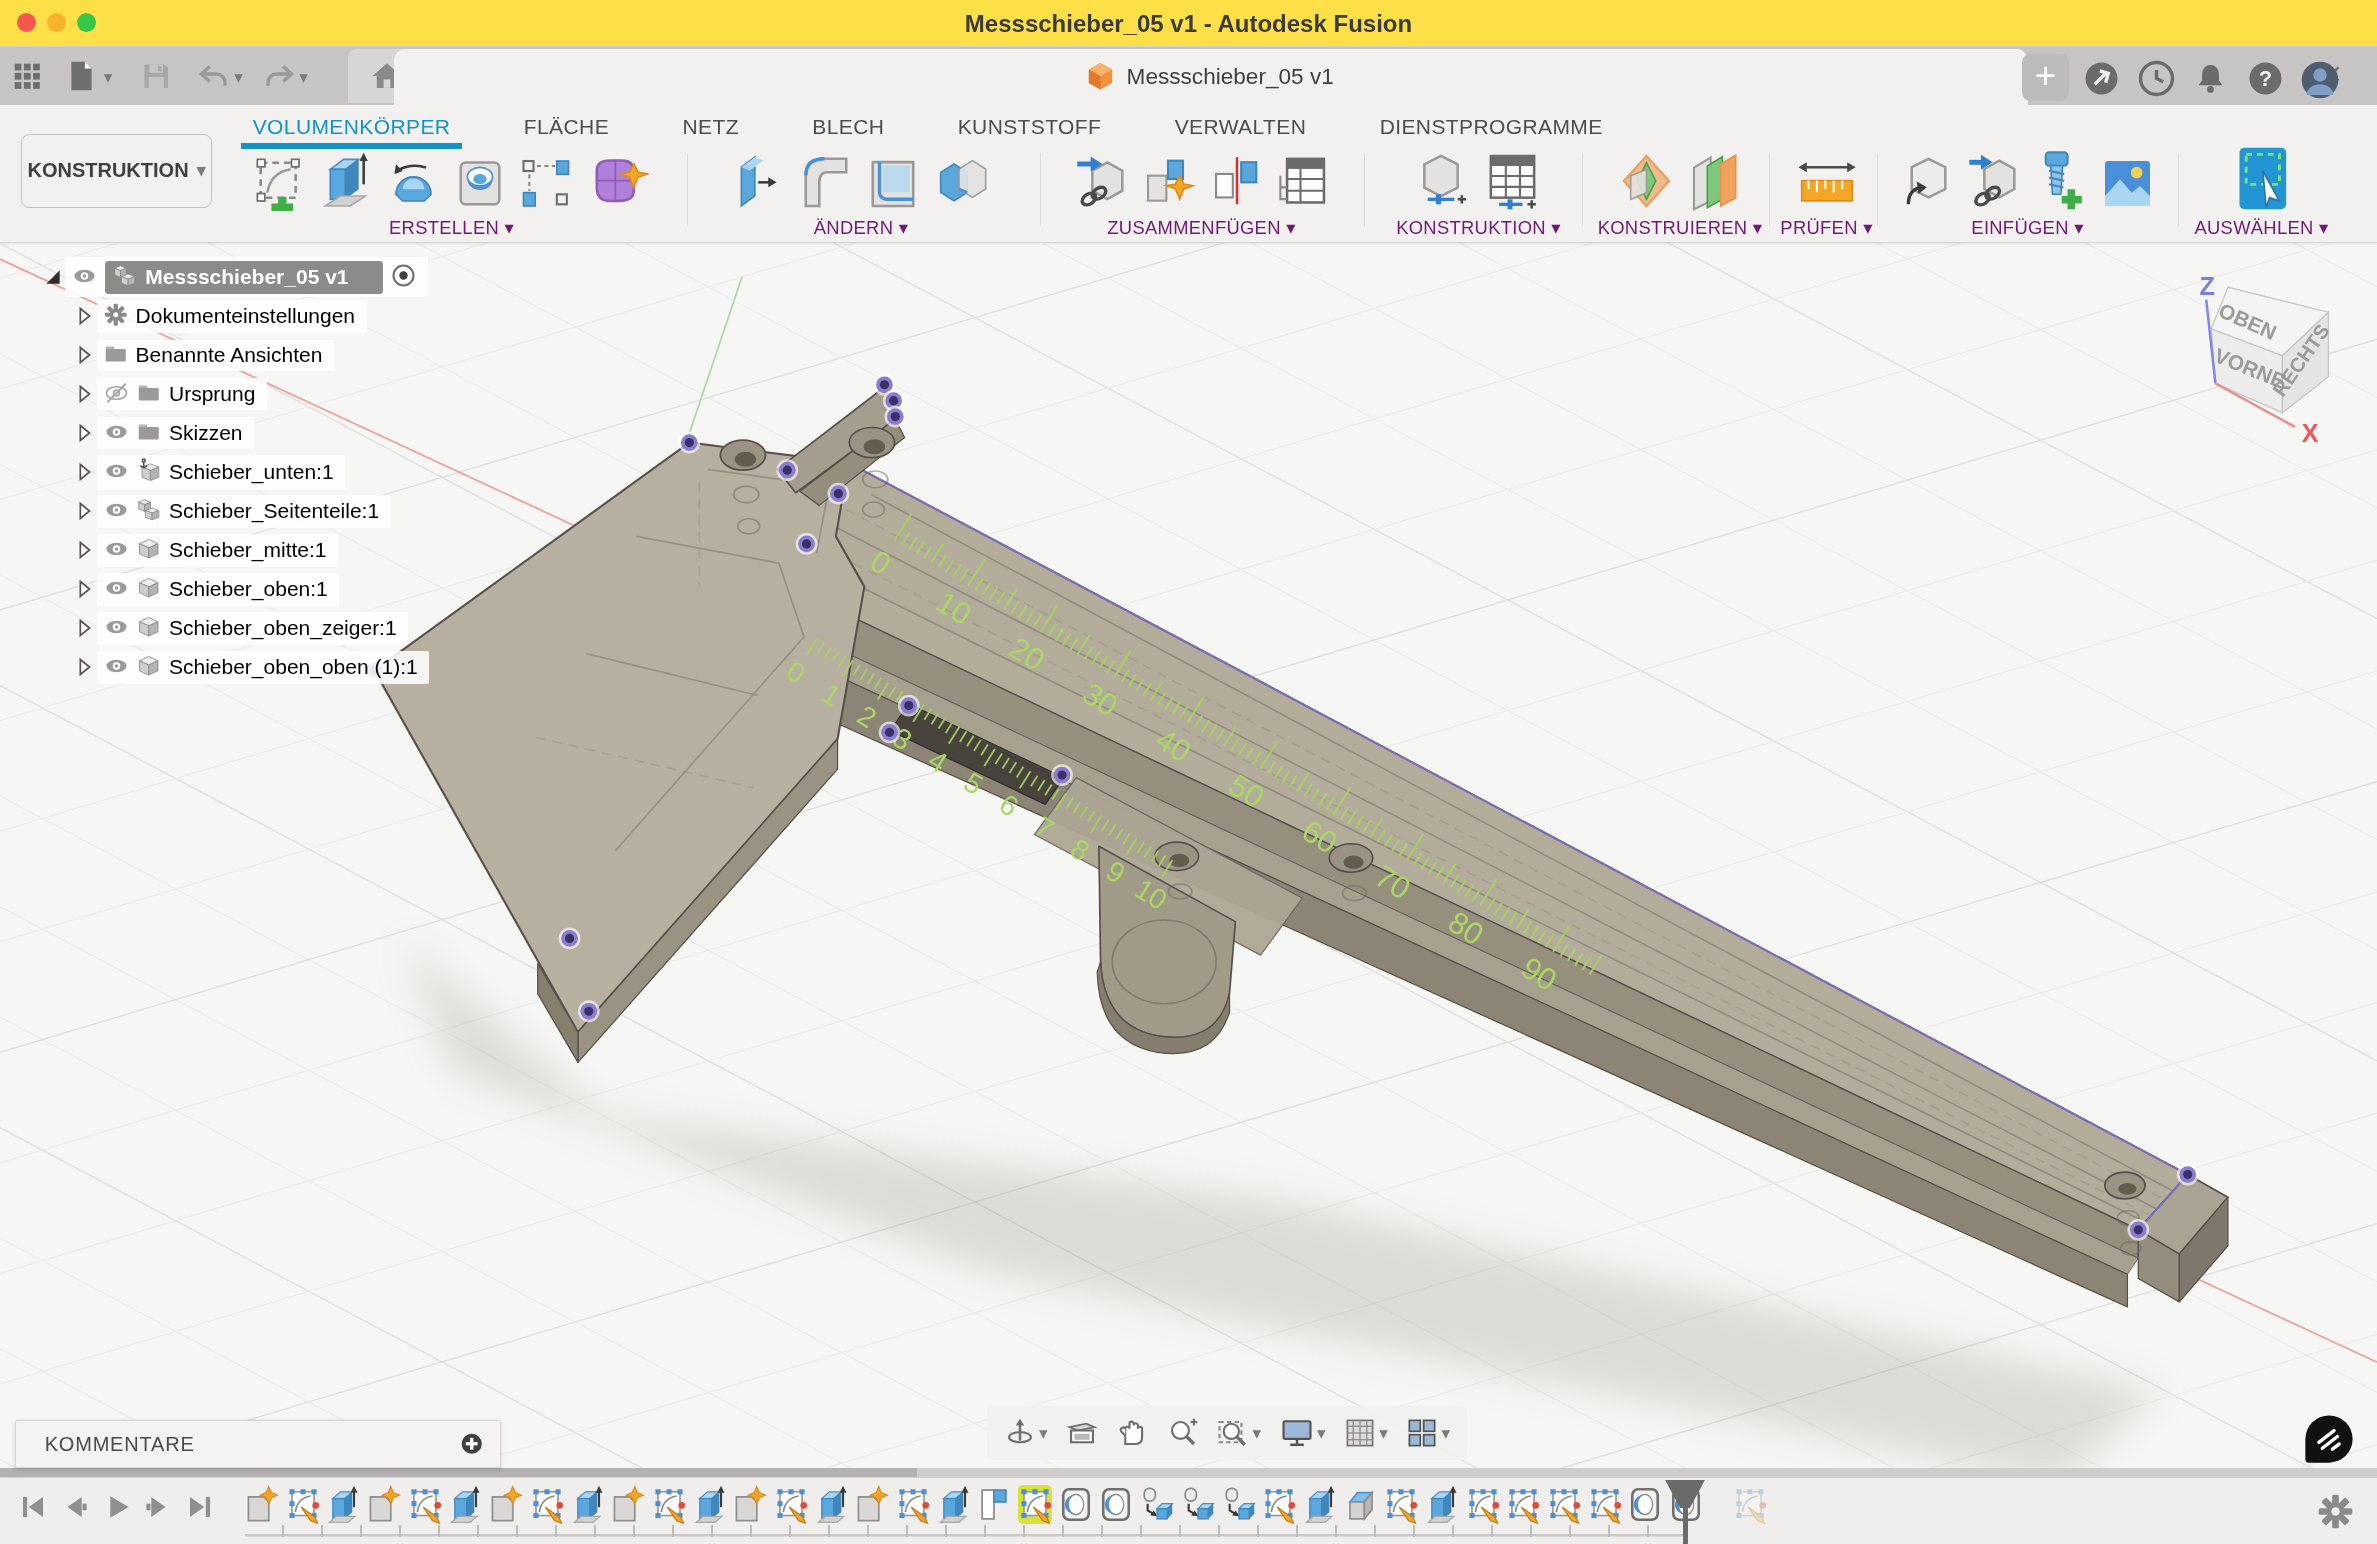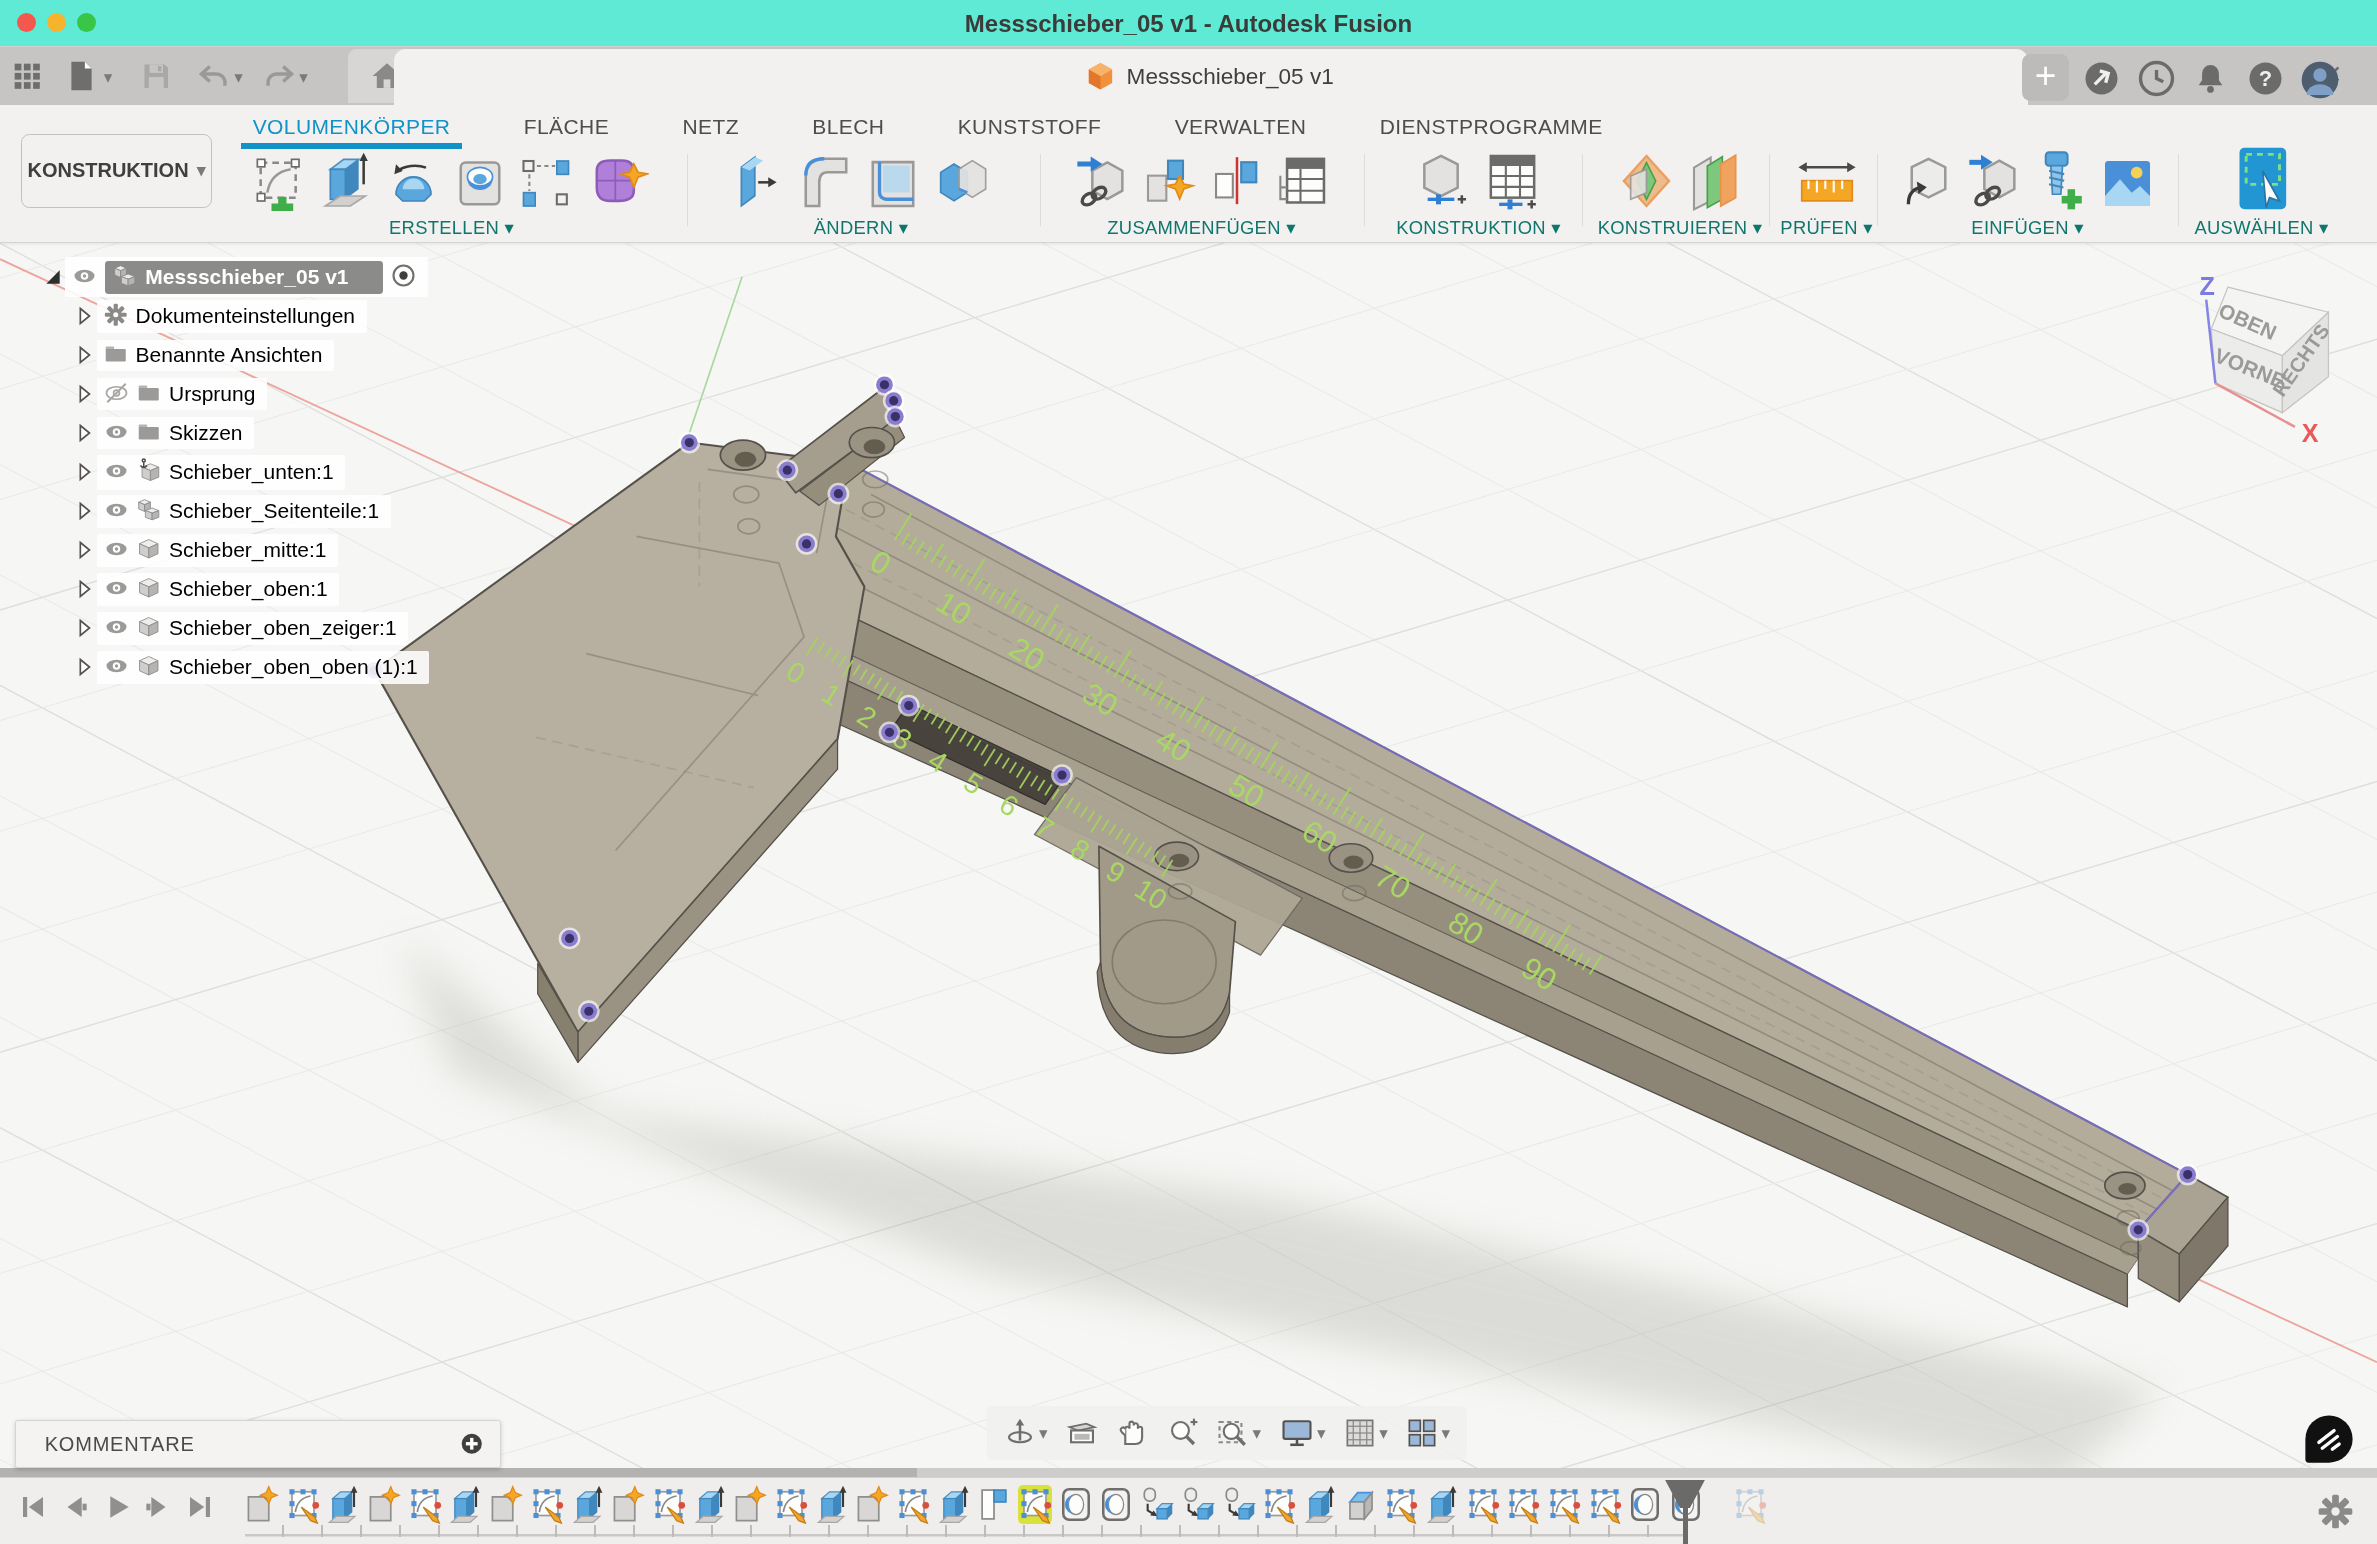--- a/index.html
+++ b/index.html
@@ -1,20 +1,20 @@
 <!DOCTYPE html>
 <html style="font-size:13.4px"><head>
 <meta charset="utf-8">
 <style>
   * { margin:0; padding:0; box-sizing:border-box; }
   html,body { width:2377px; height:1545px; overflow:hidden; }
   body { font-family:"Liberation Sans", sans-serif; background:#f6f6f4; position:relative; color:#3c3c3c; }
 
   
-  #titlebar { position:absolute; left:0; top:0; width:2377px; height:47px; background:#5eead4; border-bottom:0.8px solid #d2d1cf; z-index:50; }
+  #titlebar { position:absolute; left:0; top:0; width:2377px; height:47px; background:#fde047; border-bottom:0.8px solid #d2d1cf; z-index:50; }
   .traffic { position:absolute; top:13.4px; width:19px; height:19px; border-radius:50%; }
   #tl-red { left:17px; background:#f4574d; }
   #tl-yellow { left:47px; background:#f6b42e; }
   #tl-green { left:77px; background:#37c648; }
   #window-title { position:absolute; left:0; right:0; top:10px; text-align:center; font-size:24px; font-weight:bold; color:#3b3b39; }
 
   
   #tabstrip { position:absolute; left:0; top:47px; width:2377px; height:58px; background:#c6c5c3; z-index:49; }
   .qa-icon { position:absolute; top:11.7px; width:35px; height:35px; display:flex; align-items:center; justify-content:center; }
   .caret { font-size:17px; color:#7b7a78; }
@@ -27,21 +27,21 @@
 
   
   #ribbon { position:absolute; left:0; top:105px; width:2377px; height:138px; background:#f2f1ef; border-bottom:0.8px solid #d5d4d2; box-shadow:0 1.7px 3.4px rgba(0,0,0,.08); z-index:48; }
   #konstruktion-btn { position:absolute; left:21px; top:28.5px; width:191px; height:74px; border:0.8px solid #c2c1bf; border-radius:8.4px; background:#f2f1ef; display:flex; align-items:center; justify-content:center; gap:8.4px; font-size:20px; font-weight:bold; color:#3f3f3d; }
   #ribbon-tabs { position:absolute; left:251px; top:3.4px; display:flex; gap:70px; height:37px; align-items:center; }
   .rtab { font-size:21px; color:#4d4d4b; letter-spacing:0.4px; position:relative; padding:5px 1.7px; }
   .rtab.active { color:#1193c9; }
   .rtab.active::after { content:""; position:absolute; left:-10px; right:-10px; bottom:-5px; height:5.9px; background:#1193c9; }
   .rgroup { position:absolute; top:44px; height:89px; text-align:center; }
   .rgroup .icons { display:flex; align-items:flex-end; justify-content:center; gap:13.4px; height:65px; }
-  .rgroup .glabel { margin-top:3.4px; font-size:18.4px; color:#0f766e; letter-spacing:0.3px; }
+  .rgroup .glabel { margin-top:3.4px; font-size:18.4px; color:#701a75; letter-spacing:0.3px; }
   .rsep { position:absolute; top:49px; width:0.8px; height:72px; background:#dddcda; }
 
   
   #canvas-svg { position:absolute; left:0; top:243px; }
 
   
   #browser-panel { position:absolute; left:15px; top:251px; width:494px; z-index:30; }
   #browser-header { width:486px; height:40px; background:#f1f0ee; border:0.8px solid #c9c8c6; box-shadow:0 1.7px 4.2px rgba(0,0,0,.18); display:flex; align-items:center; padding:0 13.4px; gap:13.4px; }
   #browser-title { font-size:20px; color:#5a5a58; letter-spacing:0.8px; flex:1; }
   .tree { margin-top:6.7px; }

